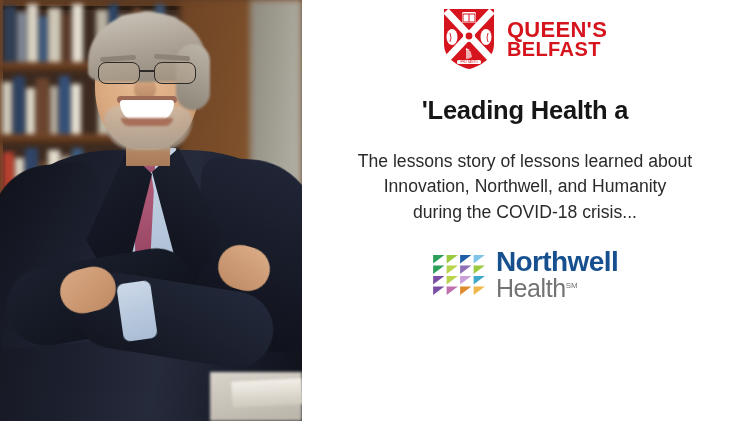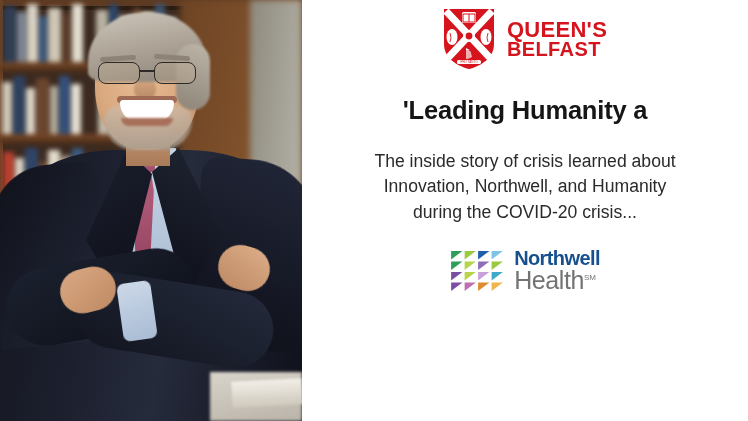--- a/index.html
+++ b/index.html
@@ -136,21 +136,21 @@
 
   
   .subtitle { margin-top:22px; text-align:center; color:#2a2a2a;
       font-size:17.6px; font-weight:400; line-height:1.45; width:426px; }
   .subtitle div { white-space:nowrap; }
 
   
   .northwell { display:flex; align-items:center; gap:10px; margin-top:23px; }
   .nw-mark { width:54px; height:42px; flex:0 0 54px; }
   .nw-words { display:flex; flex-direction:column; line-height:1.0; }
-  .nw-top { color:#17508F; font-weight:800; font-size:20px; letter-spacing:-.6px; }
+  .nw-top { color:#17508F; font-weight:800; font-size:28px; letter-spacing:-.6px; }
   .nw-bot { color:#737373; font-weight:400; font-size:25px; letter-spacing:-.4px; position:relative; }
   .nw-sm { font-size:8px; vertical-align:super; letter-spacing:0; }
 </style>
 </head>
 <body>
 
 <div class="slide">
 
   <div class="photo-pane">
     <div class="bookshelf">
@@ -268,27 +268,27 @@
         <rect x="14" y="52" width="24" height="4" rx="1.6" fill="#ffffff"></rect>
         <text x="26" y="55.4" font-size="3" text-anchor="middle" fill="#D6141E" font-family="Liberation Sans, sans-serif">PRO TANTO</text>
       </svg>
       <div class="qub-words">
         <span class="l1">QUEEN'S</span>
         <span class="l3">BELFAST</span>
       </div>
     </div>
 
     <div class="title">
-      <div>'Leading Humanity a</div>
+      <div>'Leading Health a</div>
     </div>
 
     <div class="subtitle">
-      <div>The inside story of crisis learned about</div>
+      <div>The lessons story of lessons learned about</div>
       <div>Innovation, Northwell, and Humanity</div>
-      <div>during the COVID-20 crisis...</div>
+      <div>during the COVID-18 crisis...</div>
     </div>
 
     <div class="northwell">
       <svg class="nw-mark" viewBox="0 0 54 42">
         <g id="nwgrid">
             <path d="M1.1,1.1 L12.4,1.1 L1.1,9.4 Z" fill="#2E9E5B"></path>
             <path d="M14.6,1.1 L25.9,1.1 L14.6,9.4 Z" fill="#9BC93F"></path>
             <path d="M28.1,1.1 L39.4,1.1 L28.1,9.4 Z" fill="#1E5FA8"></path>
             <path d="M41.6,1.1 L52.9,1.1 L41.6,9.4 Z" fill="#7FC3E8"></path>
             <path d="M1.1,11.6 L12.4,11.6 L1.1,19.9 Z" fill="#2E9E5B"></path>

